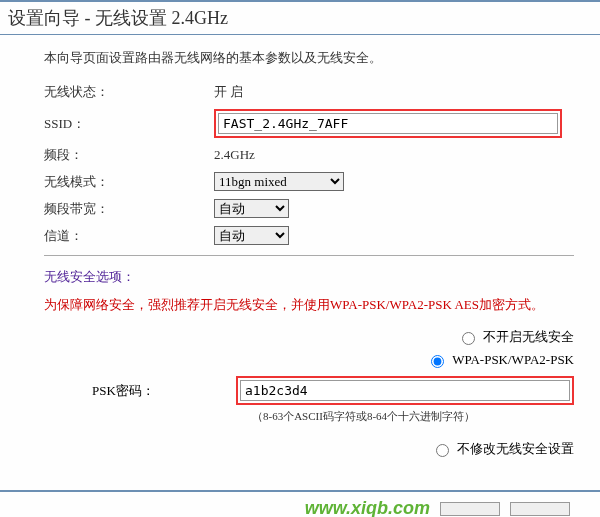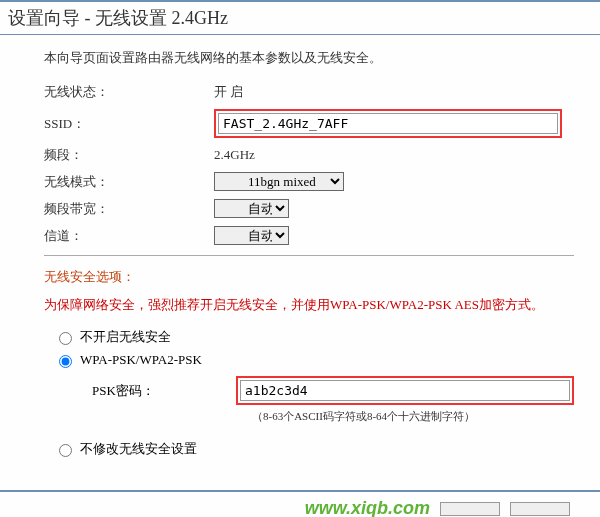--- a/index.html
+++ b/index.html
@@ -62,44 +62,44 @@
       font-family: monospace, "SimSun";
       font-size: 13px;
       padding: 2px 4px;
       border: 1px solid #999;
     }
     select {
       font-size: 13px;
       border: 1px solid #666;
       background: #efefef;
       font-family: "SimSun", serif;
-      padding-left: 29px;
     }
     .sel-wide { width: 130px; }
     .sel-mid { width: 75px; }
     .divider {
       border-top: 1px solid #aaa;
       margin: 10px 0 12px 0;
     }
     .section-label {
-      color: #c2410c;
+      color: #4c1d95;
       margin-bottom: 8px;
       font-family: "SimSun", serif;
     }
     .red-text {
       color: #cc0000;
       margin-bottom: 12px;
       line-height: 1.7;
       font-family: "SimSun", serif;
     }
     .radio-row {
       display: flex;
       align-items: center;
       margin: 6px 0 6px 10px;
       font-family: "SimSun", serif;
+      justify-content: flex-end;
     }
     .radio-row input[type=radio] {
       margin-right: 8px;
     }
     .sub-row {
       display: flex;
       align-items: center;
       margin: 8px 0 4px 48px;
       gap: 16px;
     }

